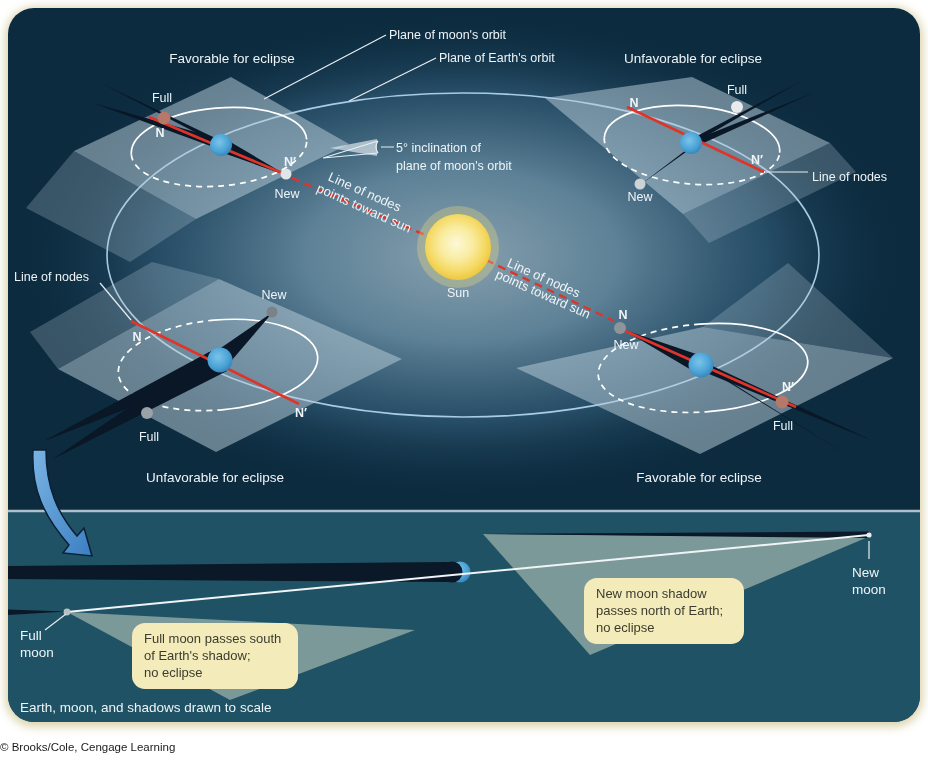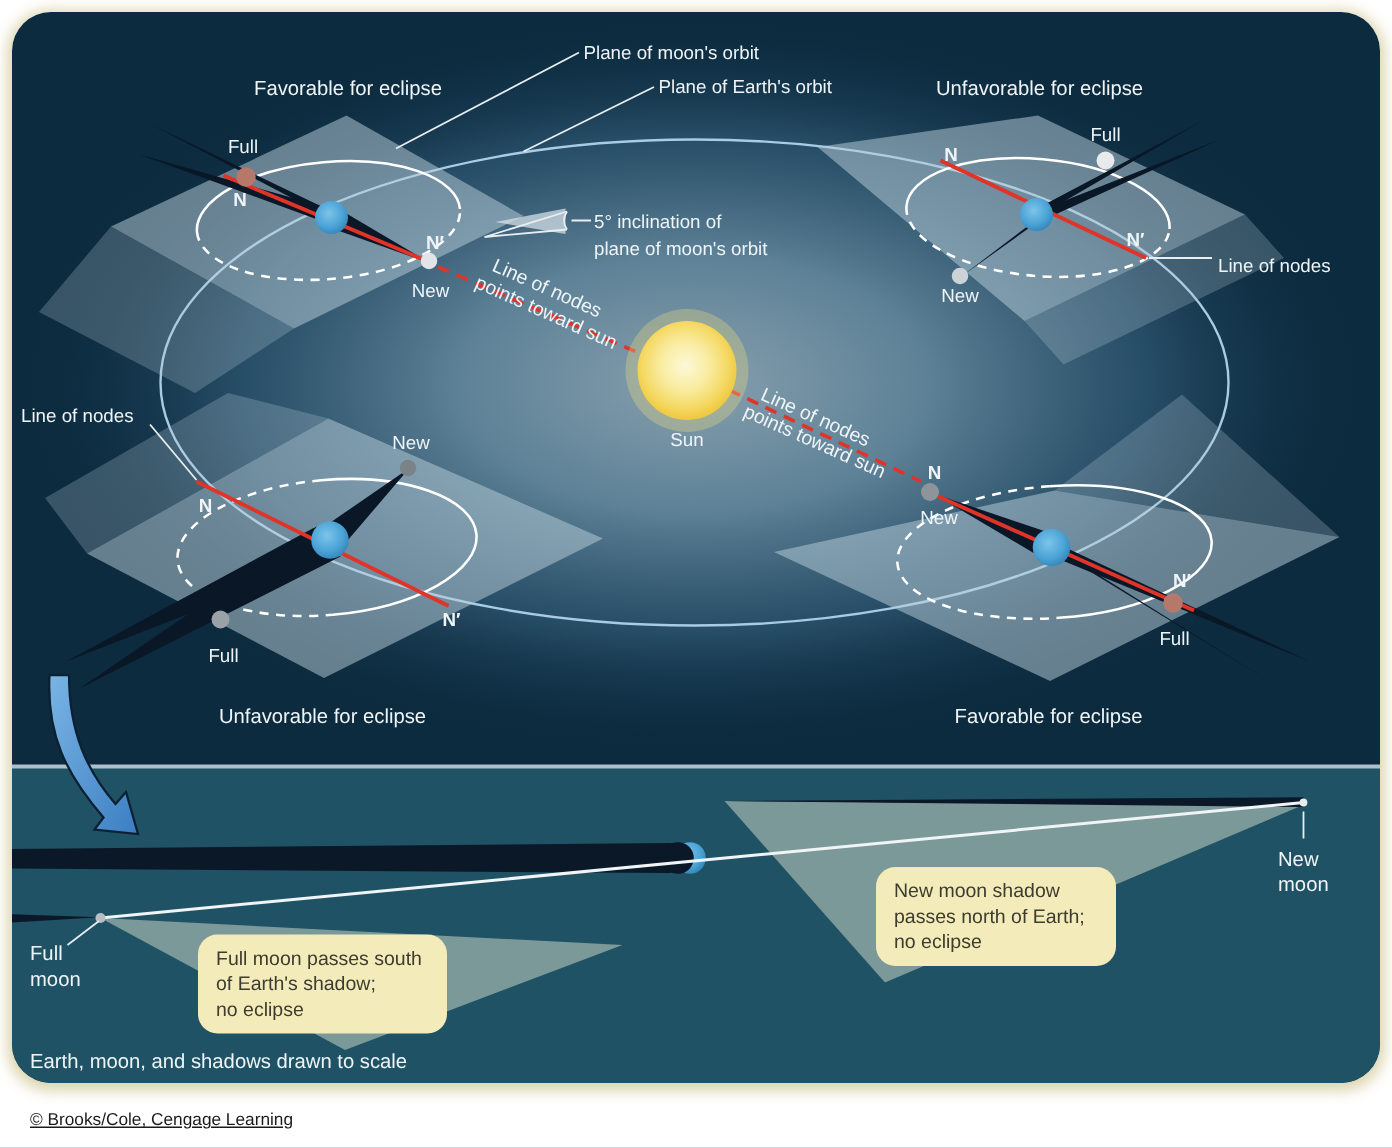--- a/index.html
+++ b/index.html
@@ -7,21 +7,21 @@
          font-family:"Liberation Sans",sans-serif;}
   .panel-halo{position:absolute;left:8px;top:8px;width:912px;height:714px;border-radius:26px;
          box-shadow:0 2px 9px 3px rgba(214,206,160,0.85);}
   svg{position:absolute;left:0;top:0;}
   text{font-family:"Liberation Sans",sans-serif;fill:#eef4f7;}
   .cap{font-size:13.5px;}
   .lbl{font-size:12.5px;}
   .nd{font-size:12.5px;font-weight:700;}
   .rot{font-size:13px;}
   .ct{font-size:13px;fill:#3c3c30;}
-  .credit{position:absolute;left:20px;top:741px;font-size:11.5px;color:#1b1b1b;text-decoration:underline;}
+  .credit{position:absolute;left:0;top:741px;font-size:11.5px;color:#1b1b1b;}
   .orbit{fill:none;stroke:#ffffff;stroke-width:1.7;}
   .orbitd{fill:none;stroke:#ffffff;stroke-width:1.7;stroke-dasharray:6 5;}
   .redl{stroke:#e03428;stroke-width:2.6;fill:none;}
   .redd{stroke:#e03428;stroke-width:2.4;fill:none;stroke-dasharray:8 5.5;}
   .cone{fill:#0a1726;}
   .plane{fill:#b9cdd8;fill-opacity:0.52;}
   .plane2{fill:#b9cdd8;fill-opacity:0.26;}
   .ptr{stroke:#e8eef2;stroke-width:1.2;fill:none;}
   .fan{fill:#c6d4c2;fill-opacity:0.55;}
 </style>

